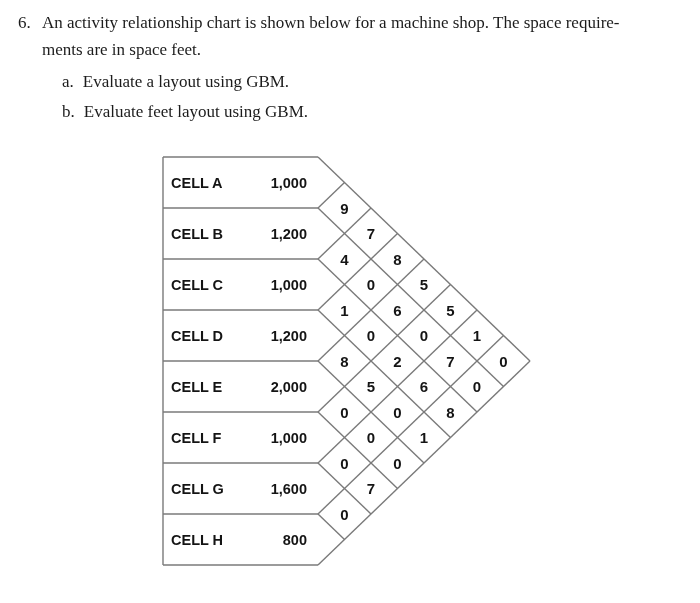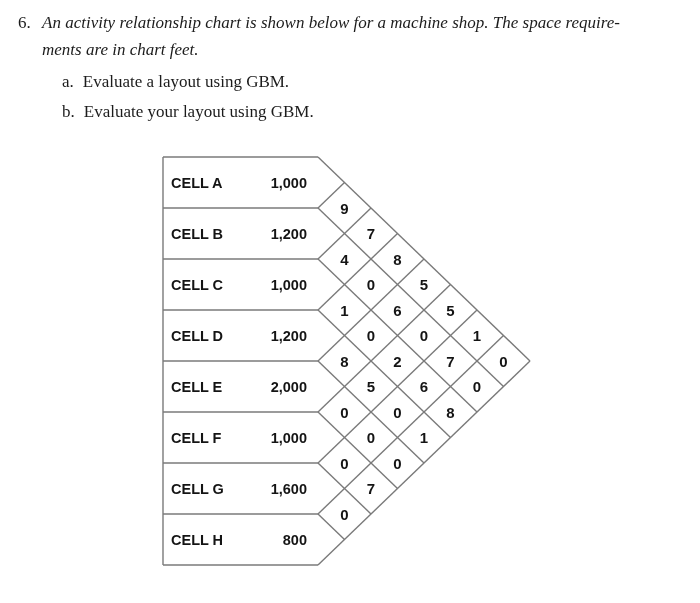--- a/index.html
+++ b/index.html
@@ -27,21 +27,20 @@
     display: flex;
   }
   .stmt-num {
     width: 24px;
     flex: none;
     line-height: 27px;
   }
   .stmt-lines div {
     line-height: 27px;
     white-space: nowrap;
-    font-style: italic;
   }
   .subitems {
     margin-top: 8px;
     margin-left: 44px;
   }
   .subitem {
     display: flex;
     line-height: 22px;
     margin-bottom: 8px;
     white-space: nowrap;
@@ -63,31 +62,31 @@
 </head>
 <body>
 
 <div class="page">
 
   <div class="problem">
     <div class="stmt-row">
       <span class="stmt-num">6.</span>
       <div class="stmt-lines">
         <div>An activity relationship chart is shown below for a machine shop. The space require-</div>
-        <div>ments are in chart feet.</div>
+        <div>ments are in space feet.</div>
       </div>
     </div>
     <div class="subitems">
       <div class="subitem">
         <span class="sub-label">a.</span>
         <span>Evaluate a layout using GBM.</span>
       </div>
       <div class="subitem">
         <span class="sub-label">b.</span>
-        <span>Evaluate your layout using GBM.</span>
+        <span>Evaluate feet layout using GBM.</span>
       </div>
     </div>
   </div>
 
   <svg id="rel-chart" width="700" height="603" viewBox="0 0 700 603">
       <line x1="163" y1="157" x2="163" y2="565" stroke="#7a7a7a" stroke-width="1.4"></line>
       <line x1="163" y1="157" x2="318" y2="157" stroke="#7a7a7a" stroke-width="1.4"></line>
       <line x1="163" y1="208" x2="318" y2="208" stroke="#7a7a7a" stroke-width="1.4"></line>
       <line x1="163" y1="259" x2="318" y2="259" stroke="#7a7a7a" stroke-width="1.4"></line>
       <line x1="163" y1="310" x2="318" y2="310" stroke="#7a7a7a" stroke-width="1.4"></line>

